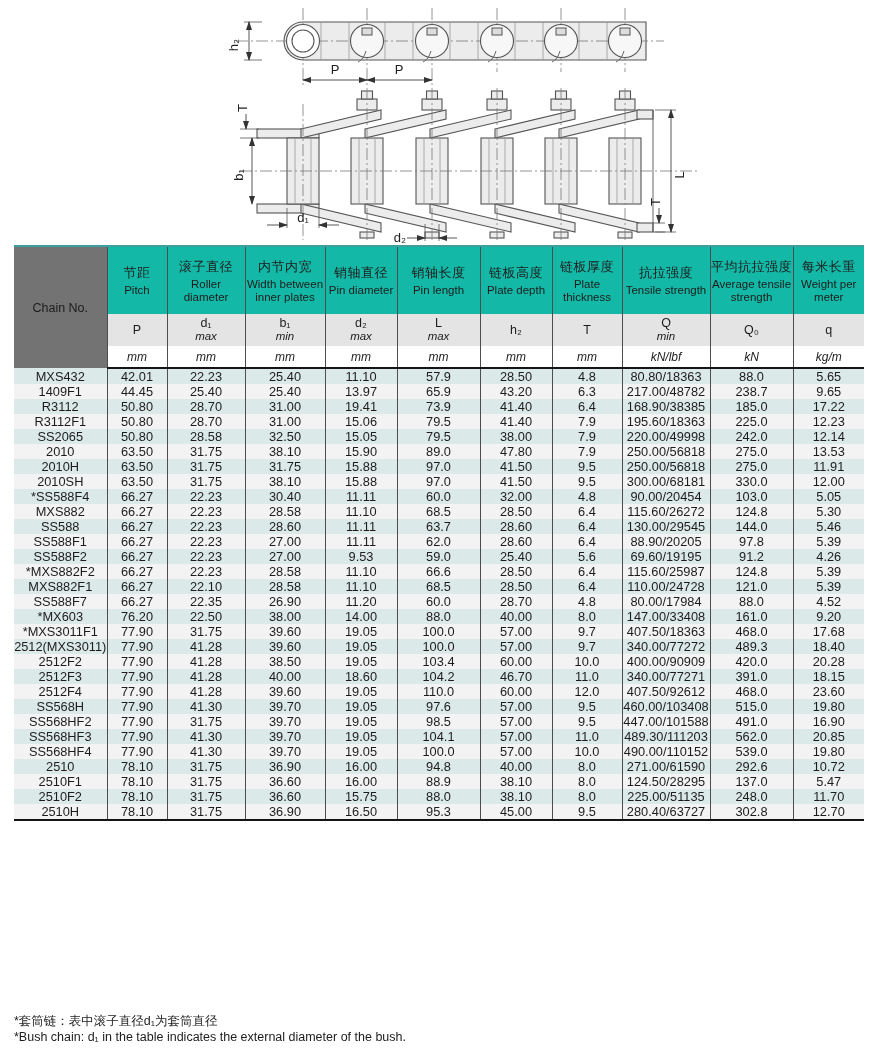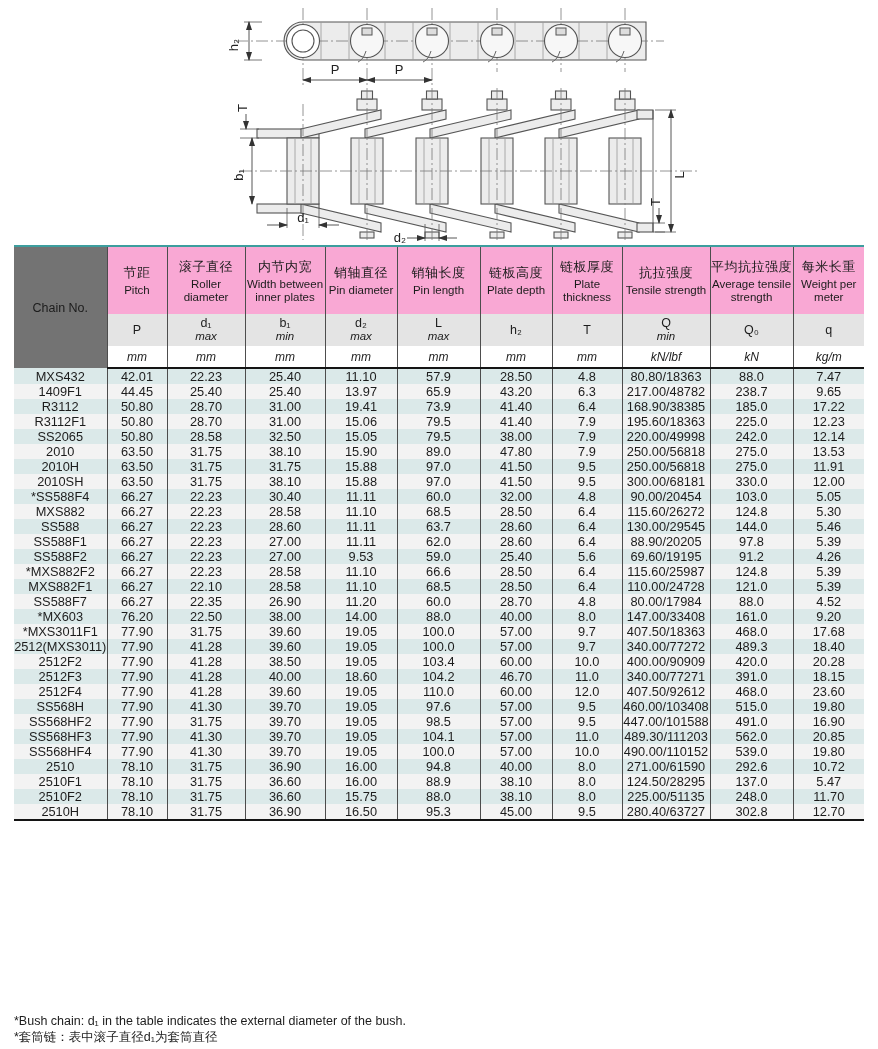--- a/index.html
+++ b/index.html
@@ -21,21 +21,21 @@
     position:absolute;top:245px;left:14px;width:850px;
     border-collapse:collapse;table-layout:fixed;
     border-top:2px solid #3d9e9e;
   }
   #spec-table th,#spec-table td{
     padding:0;text-align:center;vertical-align:middle;font-weight:normal;
     border-right:1px solid #4d4d4d;
   }
   #spec-table th:last-child,#spec-table td:last-child{border-right:none;}
   .th-chain{font-size:12.5px;background:#737373;}
-  .th-top{height:67px;background:#f9a8d4;}
+  .th-top{height:67px;background:#14b8a6;}
   .th-top .cn{font-size:13px;letter-spacing:0.5px;margin-bottom:2px;}
   .th-top .en{font-size:11.5px;line-height:12.5px;}
   .th-sym{height:32px;background:#e4e4e4;font-size:12.5px;line-height:13px;}
   .th-sym .qual{font-size:11.5px;font-style:italic;}
   .th-unit{height:21px;font-size:12px;background:#fff;border-bottom:2.5px solid #141414;font-style:italic;}
   #tbody tr{height:14px;}
   #tbody td{font-size:12.8px;background:#f3f3f3;}
   #tbody tr.alt td{background:#dbe9e9;}
   #tbody tr:last-child td{border-bottom:2.5px solid #141414;}
   #notes{position:absolute;left:14px;top:1013px;font-size:12.5px;line-height:16px;}
@@ -300,21 +300,21 @@
         <td>MXS432</td>
         <td>42.01</td>
         <td>22.23</td>
         <td>25.40</td>
         <td>11.10</td>
         <td>57.9</td>
         <td>28.50</td>
         <td>4.8</td>
         <td>80.80/18363</td>
         <td>88.0</td>
-        <td>7.47</td>
+        <td>5.65</td>
       </tr>
       <tr>
         <td>1409F1</td>
         <td>44.45</td>
         <td>25.40</td>
         <td>25.40</td>
         <td>13.97</td>
         <td>65.9</td>
         <td>43.20</td>
         <td>6.3</td>
@@ -683,15 +683,15 @@
         <td>45.00</td>
         <td>9.5</td>
         <td>280.40/63727</td>
         <td>302.8</td>
         <td>12.70</td>
       </tr>
     </tbody>
 </table>
 
 <div id="notes">
+  <div>*套筒链：表中滚子直径d₁为套筒直径</div>
   <div>*Bush chain: d₁ in the table indicates the external diameter of the bush.</div>
-  <div>*套筒链：表中滚子直径d₁为套筒直径</div>
 </div>
 
 </body></html>

